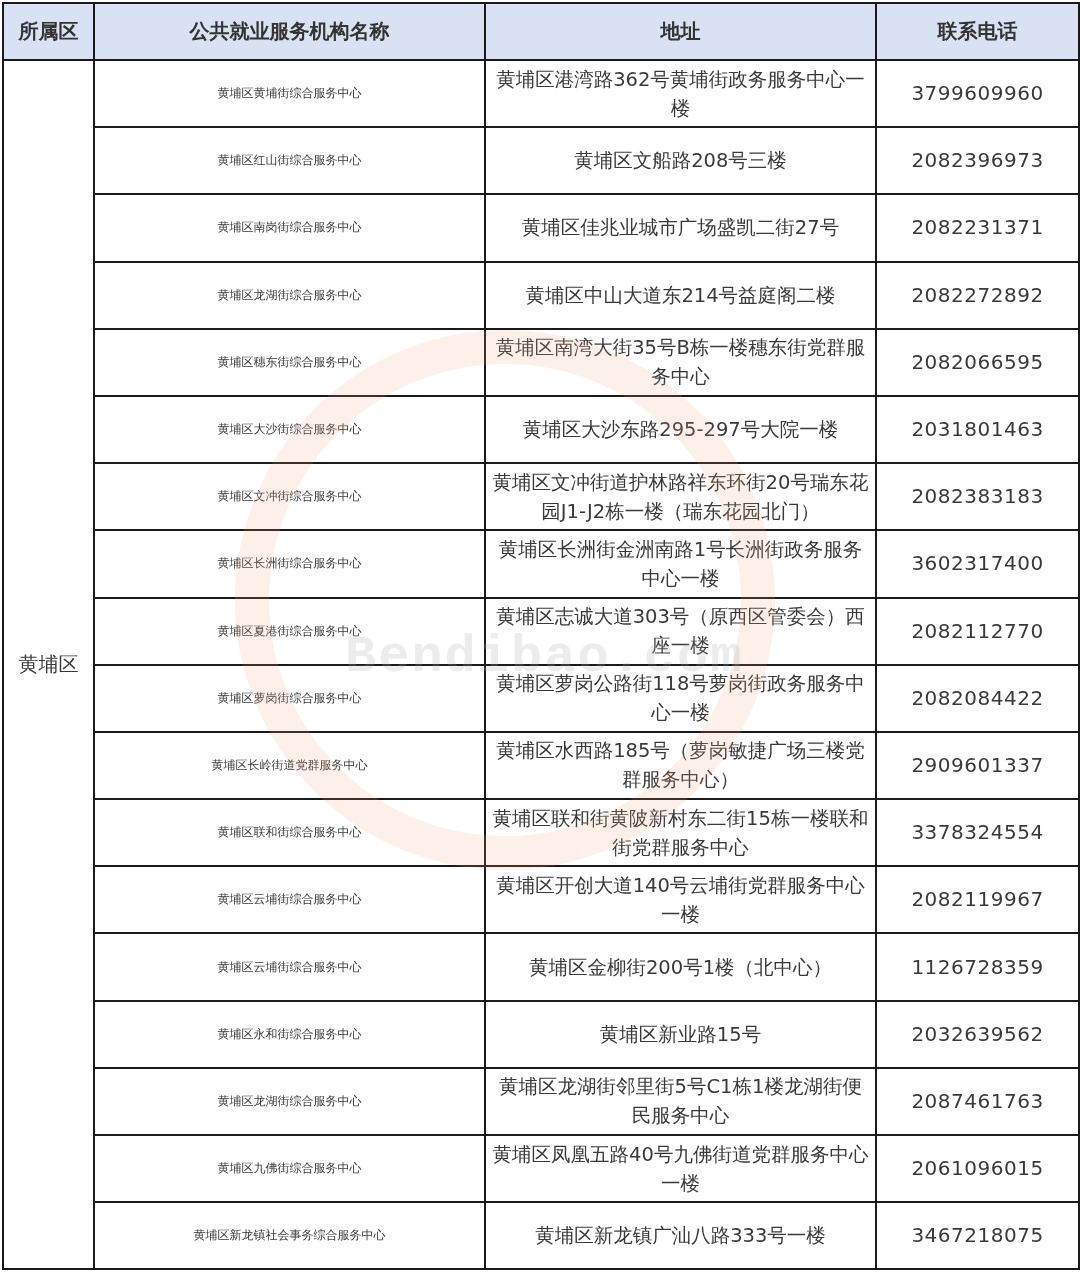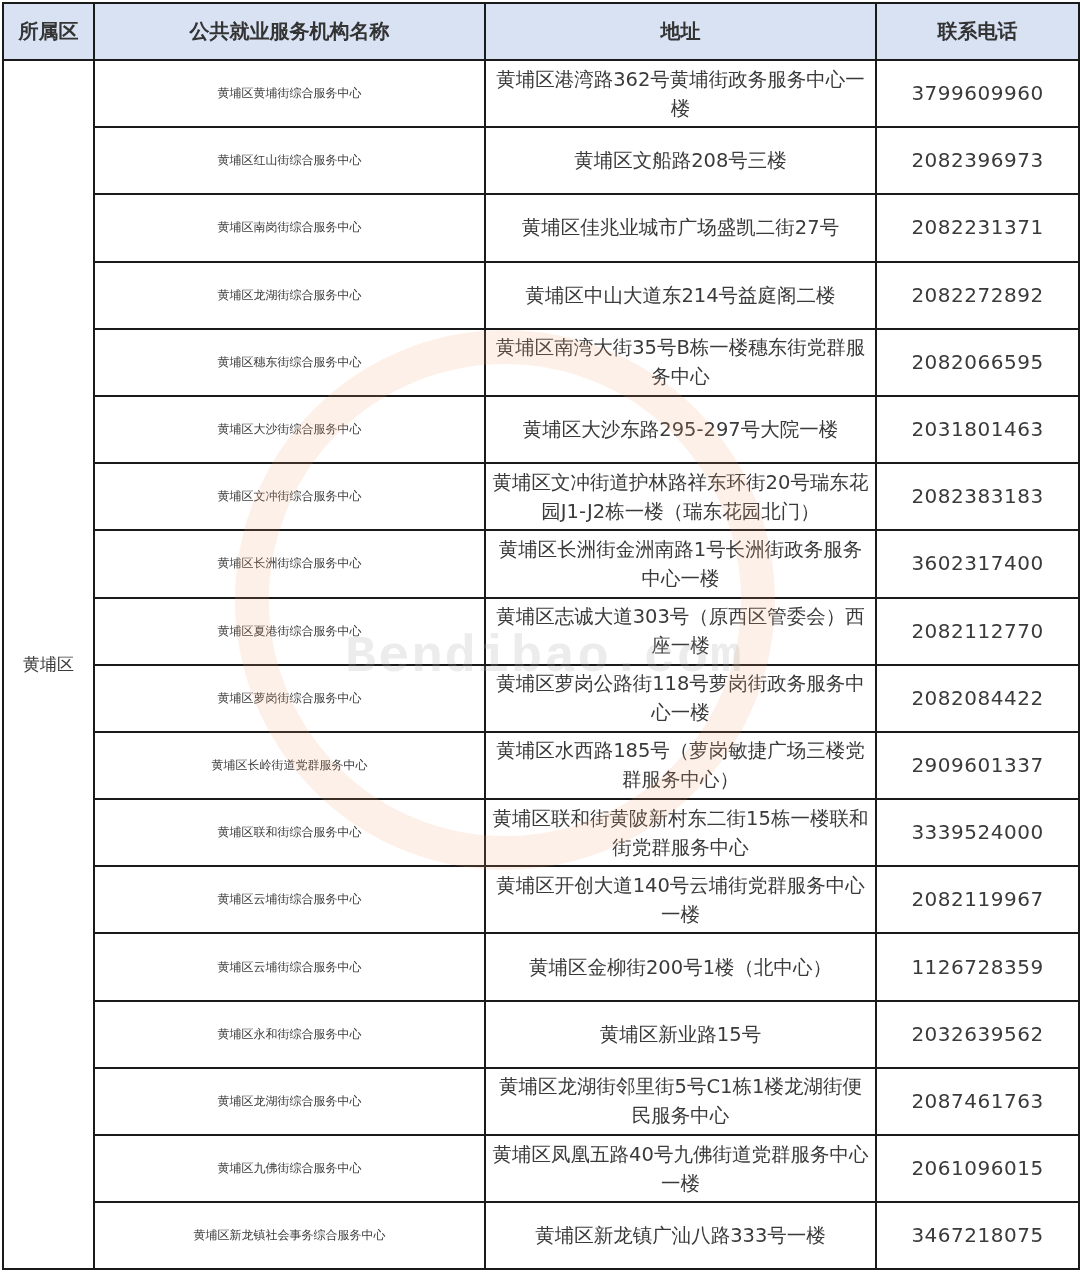--- a/index.html
+++ b/index.html
@@ -10,21 +10,21 @@
                box-sizing: border-box; pointer-events: none; z-index: 2; }
   .watermark-text { position: absolute; left: 345px; top: 628px; font-size: 52px; font-weight: bold;
                     color: rgba(170,170,170,0.22); letter-spacing: 2px; pointer-events: none; z-index: 2;
                     font-family: Liberation Mono, monospace; }
   table { position: absolute; left: 2px; top: 2px; border-collapse: collapse; table-layout: fixed;
           width: 1076px; z-index: 1; }
   th, td { border: 2.5px solid #1a1a1a; text-align: center; vertical-align: middle; padding: 0 4px;
            box-sizing: border-box; }
   th { background: #d9e2f3; height: 57px; font-size: 20px; font-weight: bold; color: #333; }
   td { height: 67.2px; font-size: 12px; line-height: 29px; color: #3a3a3a; }
-  td.district { font-size: 17px; }
+  td.district { font-size: 20px; }
   td.addr { font-size: 19.5px; line-height: 29px; padding: 0 4px; }
   td.phone { font-size: 20px; letter-spacing: 0.5px; }
   col.c1 { width: 91px; } col.c2 { width: 391px; } col.c3 { width: 391px; } col.c4 { width: 203px; }
 </style>
 </head>
 <body>
 
 <div class="watermark"></div>
 <div class="watermark-text">Bendibao.com</div>
 
@@ -96,21 +96,21 @@
         <td class="phone">2082084422</td>
       </tr>
       <tr>
         <td>黄埔区长岭街道党群服务中心</td>
         <td class="addr">黄埔区水西路185号（萝岗敏捷广场三楼党群服务中心）</td>
         <td class="phone">2909601337</td>
       </tr>
       <tr>
         <td>黄埔区联和街综合服务中心</td>
         <td class="addr">黄埔区联和街黄陂新村东二街15栋一楼联和街党群服务中心</td>
-        <td class="phone">3339524000</td>
+        <td class="phone">3378324554</td>
       </tr>
       <tr>
         <td>黄埔区云埔街综合服务中心</td>
         <td class="addr">黄埔区开创大道140号云埔街党群服务中心一楼</td>
         <td class="phone">2082119967</td>
       </tr>
       <tr>
         <td>黄埔区云埔街综合服务中心</td>
         <td class="addr">黄埔区金柳街200号1楼（北中心）</td>
         <td class="phone">1126728359</td>

